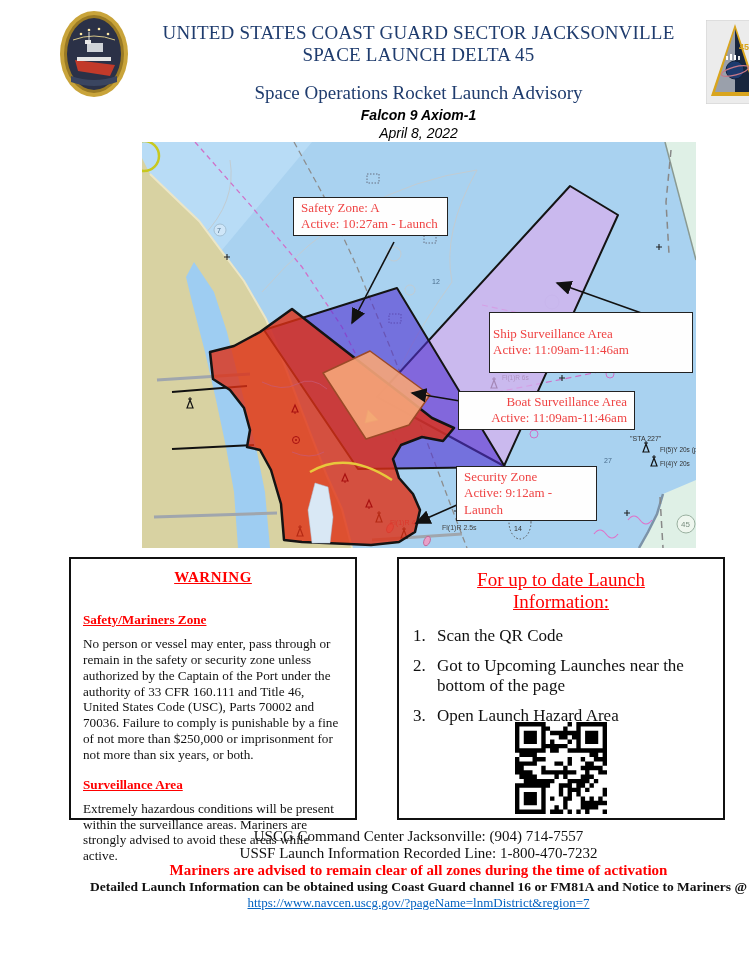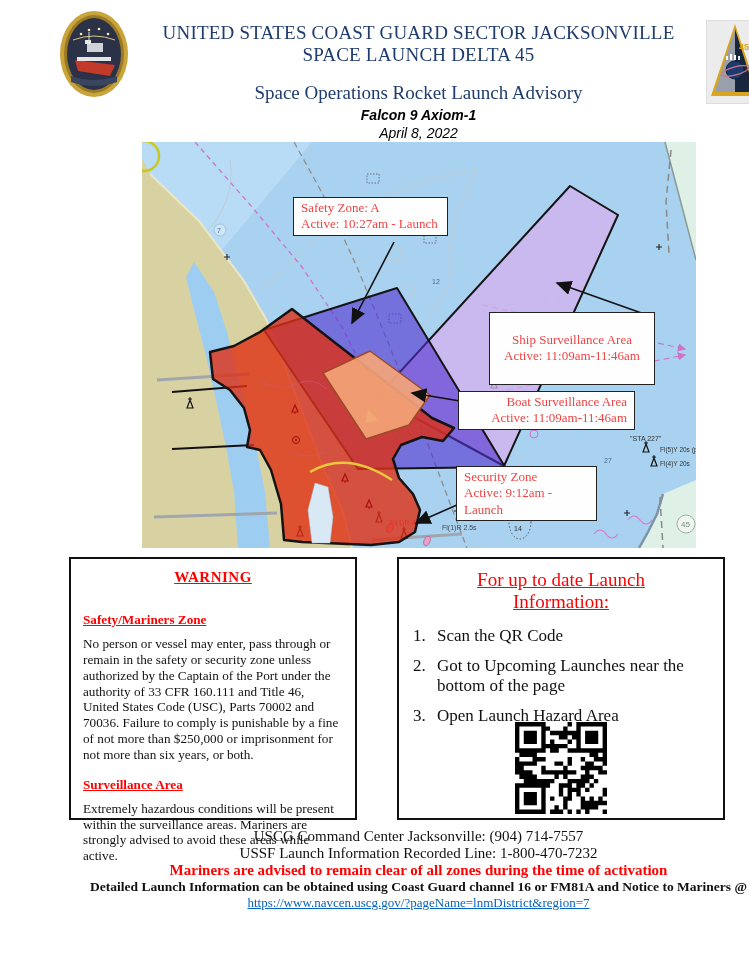--- a/index.html
+++ b/index.html
@@ -11,21 +11,21 @@
   #hdr1{top:22px;font-size:19px;letter-spacing:.2px;}
   #hdr2{top:44px;font-size:19px;letter-spacing:.2px;}
   #hdr3{top:82px;font-size:19px;}
   #hdr4{top:107px;font-size:14px;color:#000;font-family:"Liberation Sans",sans-serif;font-style:italic;font-weight:bold;}
   #hdr5{top:125px;font-size:14px;color:#000;font-family:"Liberation Sans",sans-serif;font-style:italic;}
   
   #map{left:98px;top:142px;width:554px;height:406px;}
   .map-label{position:absolute;background:#fefefe;border:1px solid #222;
              font-size:13px;line-height:1.25;padding:2px 7px;color:#ef4444;box-sizing:border-box;}
   #lbl-safety{left:293px;top:197px;width:155px;}
-  #lbl-ship{left:489px;top:312px;width:166px;text-align:center;padding:19px 3px;}
+  #lbl-ship{left:489px;top:312px;width:204px;padding:13px 3px;}
   #lbl-boat{left:458px;top:391px;width:177px;text-align:right;}
   #lbl-security{left:456px;top:466px;width:141px;}
   
   .info-box{position:absolute;border:2.5px solid #111;background:#fff;box-sizing:border-box;}
   #warn-box{left:69px;top:557px;width:288px;height:263px;padding:8px 12px;}
   #warn-title{text-align:center;color:#FE0000;font-weight:bold;font-size:15px;
               text-decoration:underline;letter-spacing:.5px;margin:2px 0 26px 0;}
   .warn-head{color:#FE0000;font-weight:bold;font-size:13.2px;text-decoration:underline;}
   .warn-body{font-size:13.2px;line-height:1.2;margin:8px 0 14px 0;}
   #launch-box{left:397px;top:557px;width:328px;height:263px;padding:8px 14px;}

